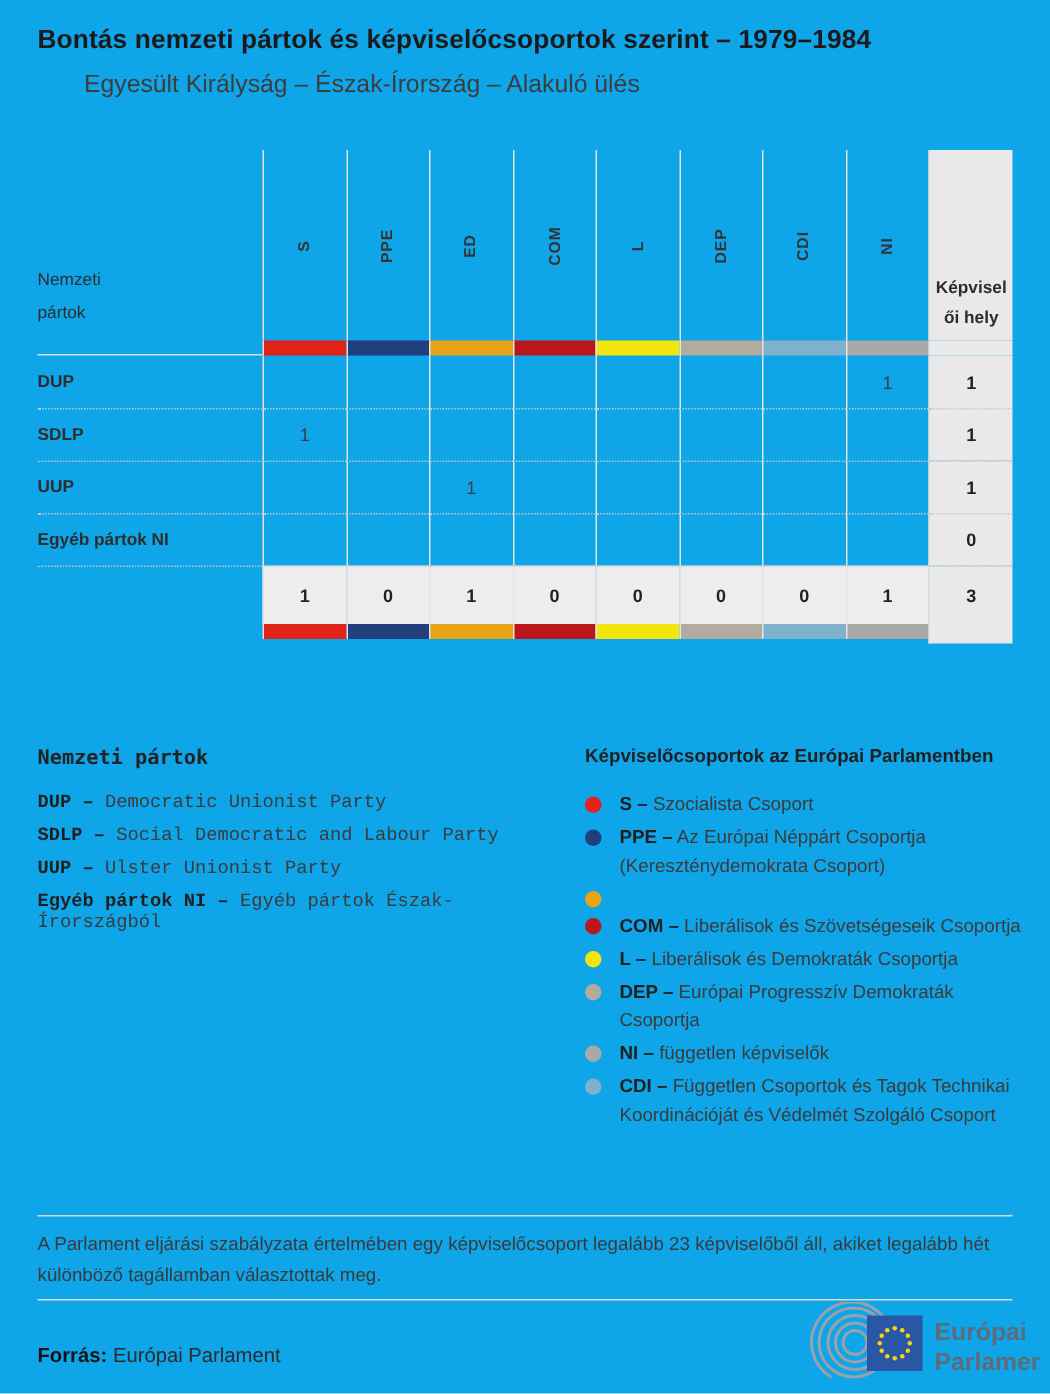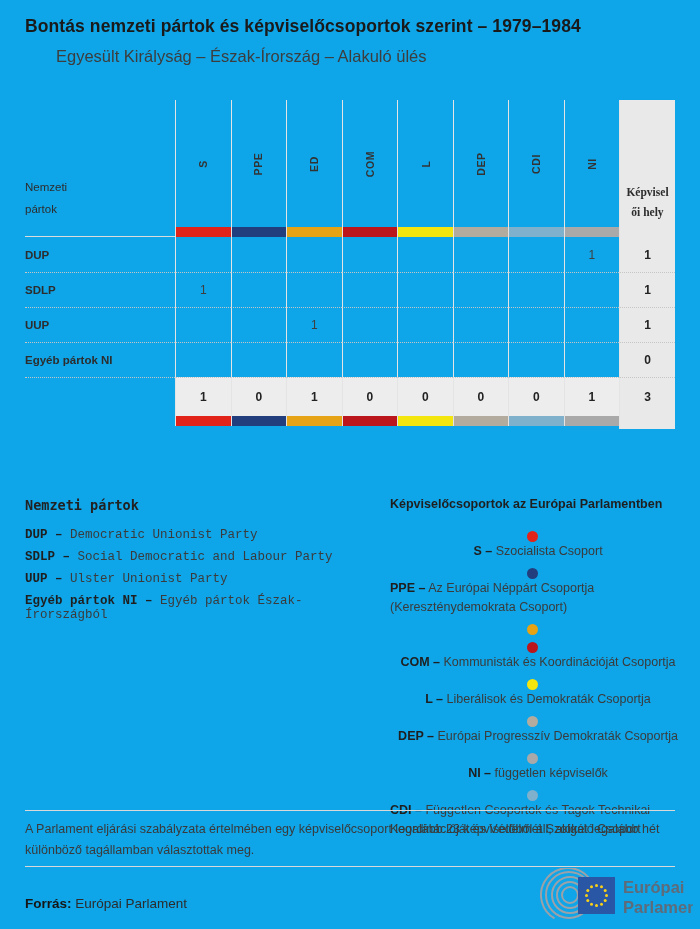--- a/index.html
+++ b/index.html
@@ -21,38 +21,38 @@
   .cell { box-sizing:border-box; display:flex; align-items:center; justify-content:center; }
   .vline { border-left:1px solid #e4e4e4; }
   .dot-top { border-top:1px dotted #c6c6c6; }
   .seatcol { background:#e9e9e9; }
   .h-group span {
     transform:rotate(-90deg); font-size:10.5px; font-weight:bold; color:#333;
     letter-spacing:.6px; white-space:nowrap;
   }
   .h-label { align-items:flex-end; justify-content:flex-start; padding-bottom:6px; }
   .h-label span { font-size:11.5px; font-weight:normal; line-height:1.9; white-space:pre-line; color:#2d2d2d; }
-  .h-seats { align-items:flex-end;font-family:Liberation Serif, serif; }
+  .h-seats { align-items:flex-end; }
   .h-seats span { font-size:11.5px; font-weight:bold; text-align:center; line-height:1.75; white-space:pre-line; padding-bottom:5px; color:#2d2d2d; }
   .solid-bottom { border-bottom:1px solid #dcdcdc; }
   .r-label { justify-content:flex-start; font-size:11.5px; font-weight:bold; color:#2d2d2d; }
   .v { font-size:12px; color:#3f3f3f; }
   .b { font-weight:bold; color:#222; }
   .totbg { background:#ededed; }
   .span9 { grid-column:1 / span 9; }
 
   
   .leg-left { position:absolute; left:25px; top:497px; width:335px; }
   .leg-left h3 { margin:0 0 16px 0; font-family:"DejaVu Sans Mono", monospace; font-size:13.5px; font-weight:bold; color:#222; }
   .leg-left p { margin:0 0 9px 0; font-size:12.5px; color:#3b3b3b; line-height:1.05;font-family:Liberation Mono, monospace; }
   .leg-left b { color:#1f1f1f; }
 
   .leg-right { position:absolute; left:390px; top:497px; width:296px; }
   .leg-right h3 { margin:0 0 16px 0; font-size:12.5px; font-weight:bold; color:#1f1f1f; }
-  .leg-item { display:flex; align-items:center; margin-bottom:3px;flex-direction:column; }
+  .leg-item { display:flex; align-items:flex-start; margin-bottom:3px; }
   .dot { width:11px; height:11px; border-radius:50%; flex:0 0 11px; margin:4px 12px 0 0; }
   .leg-item .txt { font-size:12.5px; color:#3b3b3b; line-height:19px; }
   .leg-item b { color:#1f1f1f; }
 
   
   .rule { position:absolute; left:25px; width:650px; height:0; border-top:1px solid #d9d9d9; }
   .rule1 { top:810px; }
   .rule2 { top:866px; }
   .footnote { position:absolute; left:25px; top:819px; width:655px; font-size:12.5px; line-height:21px; color:#3a3a3a; }
   .source { position:absolute; left:25px; top:896px; font-size:13.5px; color:#2c2c2c; }
@@ -199,21 +199,21 @@
     </div>
     <div class="leg-item">
       <span class="dot" style="background-color: rgb(35, 62, 125);"></span>
       <span class="txt"><b>PPE –</b> <span>Az Európai Néppárt Csoportja (Kereszténydemokrata Csoport)</span></span>
     </div>
     <div class="leg-item">
       <span class="dot" style="background-color: rgb(229, 163, 21);"></span>
     </div>
     <div class="leg-item">
       <span class="dot" style="background-color: rgb(188, 22, 29);"></span>
-      <span class="txt"><b>COM –</b> <span>Kommunisták és Koordinációját Csoportja</span></span>
+      <span class="txt"><b>COM –</b> <span>Liberálisok és Szövetségeseik Csoportja</span></span>
     </div>
     <div class="leg-item">
       <span class="dot" style="background-color: rgb(243, 229, 14);"></span>
       <span class="txt"><b>L –</b> <span>Liberálisok és Demokraták Csoportja</span></span>
     </div>
     <div class="leg-item">
       <span class="dot" style="background-color: rgb(179, 172, 158);"></span>
       <span class="txt"><b>DEP –</b> <span>Európai Progresszív Demokraták Csoportja</span></span>
     </div>
     <div class="leg-item">

